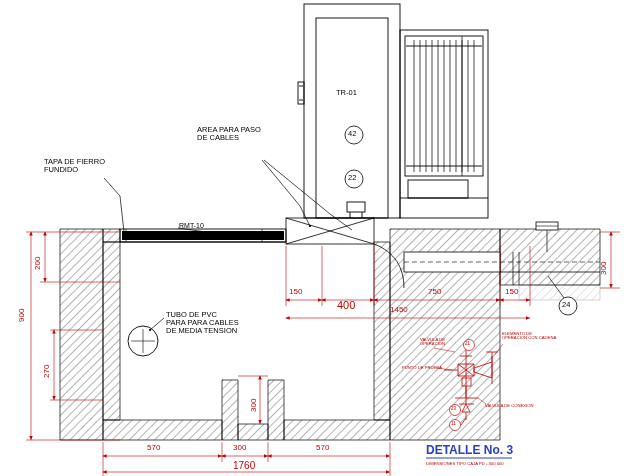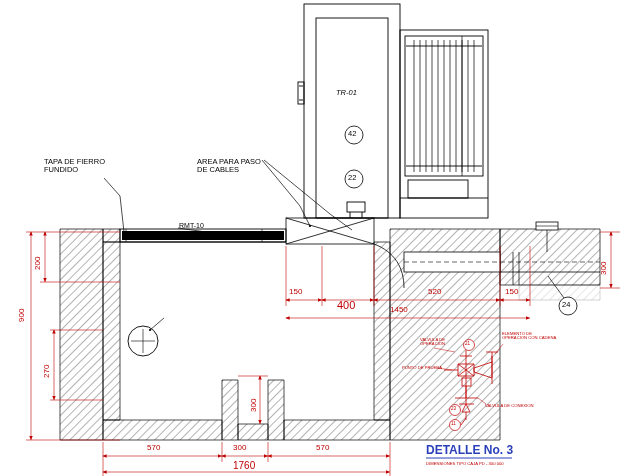--- a/index.html
+++ b/index.html
@@ -204,36 +204,37 @@
 <svg width="639" height="476" viewBox="0 0 639 476" style="pointer-events:none">
   <circle cx="354" cy="135" r="9" fill="#fff" stroke="#000" stroke-width="0.8"></circle>
   <circle cx="354" cy="179" r="9" fill="#fff" stroke="#000" stroke-width="0.8"></circle>
   <circle cx="568" cy="306" r="9" fill="#fff" stroke="#000" stroke-width="0.8"></circle>
   <circle cx="469" cy="345" r="5.5" fill="#fff" stroke="#c00000" stroke-width="0.7"></circle>
   <circle cx="455" cy="410" r="5.5" fill="#fff" stroke="#c00000" stroke-width="0.7"></circle>
   <circle cx="455" cy="425" r="5.5" fill="#fff" stroke="#c00000" stroke-width="0.7"></circle>
 </svg>
 
 <div class="lbl" style="left:44px;top:158px;font-size:7.5px;color:#000;">TAPA DE FIERRO<br>FUNDIDO</div>
-<div class="lbl" style="left:197px;top:158px;font-size:7.5px;color:#000;">AREA PARA PASO<br>DE CABLES</div>
+<div class="lbl" style="left:197px;top:126px;font-size:7.5px;color:#000;">AREA PARA PASO<br>DE CABLES</div>
+<div class="lbl" style="left:166px;top:311px;font-size:7.5px;color:#000;">TUBO DE PVC<br>PARA PARA CABLES<br>DE MEDIA TENSION</div>
 <div class="lbl" style="left:179px;top:222px;font-size:7px;color:#000;">RMT-10</div>
-<div class="lbl" style="left:336px;top:89px;font-size:7.5px;color:#000;font-style:italic;">TR-01</div>
+<div class="lbl" style="left:336px;top:89px;font-size:7.5px;color:#000;">TR-01</div>
 <div class="lbl" style="left:420px;top:338px;font-size:4.2px;color:#c00000;">VALVULA DE<br>OPERACION</div>
 <div class="lbl" style="left:502px;top:332px;font-size:4.2px;color:#c00000;">ELEMENTO DE<br>OPERACION CON CADENA</div>
 <div class="lbl" style="left:402px;top:366px;font-size:4.2px;color:#c00000;">PUNTO DE PRUEBA</div>
 <div class="lbl" style="left:485px;top:404px;font-size:4.2px;color:#c00000;">VALVULA DE CONEXION</div>
 
 <div class="lbl" style="left:18px;top:322px;font-size:8px;color:#c00000;transform:rotate(-90deg);transform-origin:left top;">900</div>
 <div class="lbl" style="left:34px;top:270px;font-size:8px;color:#c00000;transform:rotate(-90deg);transform-origin:left top;">200</div>
 <div class="lbl" style="left:43px;top:378px;font-size:8px;color:#c00000;transform:rotate(-90deg);transform-origin:left top;">270</div>
 <div class="lbl" style="left:600px;top:275px;font-size:8px;color:#c00000;transform:rotate(-90deg);transform-origin:left top;">300</div>
 <div class="lbl" style="left:250px;top:412px;font-size:8px;color:#c00000;transform:rotate(-90deg);transform-origin:left top;">300</div>
 <div class="lbl" style="left:289px;top:288px;font-size:8px;color:#c00000;">150</div>
 <div class="lbl" style="left:337px;top:300px;font-size:11px;color:#c00000;">400</div>
-<div class="lbl" style="left:428px;top:288px;font-size:8px;color:#c00000;">520</div>
+<div class="lbl" style="left:428px;top:288px;font-size:8px;color:#c00000;">750</div>
 <div class="lbl" style="left:505px;top:288px;font-size:8px;color:#c00000;">150</div>
 <div class="lbl" style="left:390px;top:306px;font-size:8px;color:#c00000;">1450</div>
 <div class="lbl" style="left:147px;top:444px;font-size:8px;color:#c00000;">570</div>
 <div class="lbl" style="left:233px;top:444px;font-size:8px;color:#c00000;">300</div>
 <div class="lbl" style="left:316px;top:444px;font-size:8px;color:#c00000;">570</div>
 <div class="lbl" style="left:233px;top:461px;font-size:10px;color:#c00000;">1760</div>
 
 <div class="lbl" style="left:348px;top:130px;font-size:7.5px;color:#000;">42</div>
 <div class="lbl" style="left:348px;top:174px;font-size:7.5px;color:#000;">22</div>
 <div class="lbl" style="left:562px;top:301px;font-size:7.5px;color:#000;">24</div>

